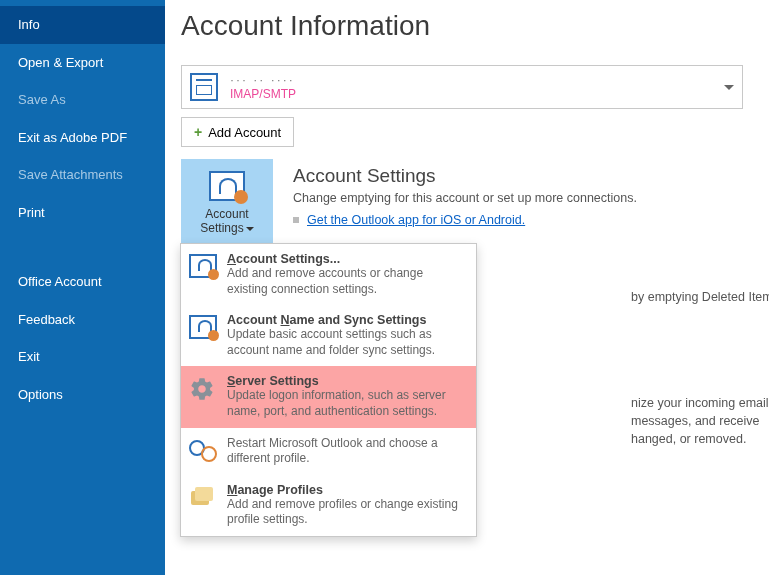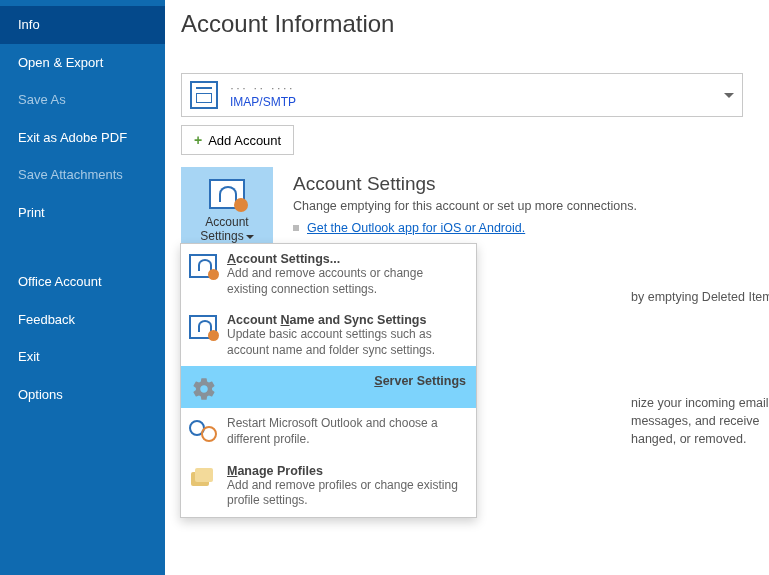--- a/index.html
+++ b/index.html
@@ -4,48 +4,48 @@
 <style>
   * { box-sizing: border-box; margin: 0; padding: 0; }
   body { font-family: "Segoe UI", Arial, sans-serif; font-size: 13px; color: #333; background: #fff; width: 769px; height: 575px; overflow: hidden; }
   .app { display: flex; width: 100%; height: 100%; }
   .sidebar { width: 165px; background: #0f6ab0; color: #fff; display: flex; flex-direction: column; padding-top: 6px; flex-shrink: 0; }
   .sidebar-item { padding: 10px 18px; font-size: 13px; cursor: pointer; line-height: 1.35; }
   .sidebar-item.selected { background: #04498b; }
   .sidebar-item.dim { color: #a6c9e4; }
   .sidebar-gap { height: 32px; }
   .main { flex: 1; background: #fff; padding: 10px 26px 0 16px; position: relative; }
-  .page-title { font-size: 24px; font-weight: 300; color: #3b3b3b; margin-bottom: 35px; }
+  .page-title { font-size: 28px; font-weight: 300; color: #3b3b3b; margin-bottom: 23px; }
   .acct-selector { border: 1px solid #c8c8c8; height: 44px; display: flex; align-items: center; padding: 4px 8px; justify-content: space-between; }
   .acct-left { display: flex; align-items: center; gap: 12px; }
   .acct-icon { width: 28px; height: 28px; border: 2px solid #2c6fb8; position: relative; }
   .acct-icon::before { content: ""; position: absolute; top: 4px; left: 4px; right: 4px; height: 2px; background: #2c6fb8; }
   .acct-icon::after { content: ""; position: absolute; top: 10px; left: 4px; right: 4px; bottom: 4px; border: 1px solid #2c6fb8; }
   .acct-text { display: flex; flex-direction: column; line-height: 1.2; }
   .acct-name { font-size: 12px; color: #777; letter-spacing: 2px; }
-  .acct-proto { font-size: 12px; color: #1d4ed8; }
+  .acct-proto { font-size: 12px; color: #ec4899; }
   .caret { width: 0; height: 0; border-left: 5px solid transparent; border-right: 5px solid transparent; border-top: 5px solid #666; }
   .add-account-btn { display: inline-flex; align-items: center; gap: 6px; border: 1px solid #c8c8c8; padding: 6px 12px; margin-top: 8px; font-size: 13px; background: #fff; cursor: pointer; }
   .plus { color: #5b9b3a; font-weight: bold; font-size: 14px; }
   .settings-area { display: flex; gap: 20px; margin-top: 12px; align-items: flex-start; position: relative; }
   .tile-btn { width: 92px; height: 88px; background: #a7d5f4; display: flex; flex-direction: column; align-items: center; justify-content: center; cursor: pointer; text-align: center; padding: 6px 4px; flex-shrink: 0; }
   .tile-btn .tile-ico { width: 36px; height: 30px; background: #fff; border: 2px solid #2c6fb8; position: relative; margin-bottom: 6px; }
   .tile-btn .tile-ico::after { content: ""; position: absolute; right: -5px; bottom: -5px; width: 14px; height: 14px; background: #e0863a; border-radius: 50%; }
   .tile-btn .tile-ico::before { content: ""; position:absolute; top:5px; left:8px; width:14px; height:14px; border:2px solid #2c6fb8; border-radius:50% 50% 0 0; border-bottom:none;}
   .tile-label { font-size: 12px; color: #333; line-height: 1.2; }
   .tile-caret { display: inline-block; width: 0; height: 0; border-left: 4px solid transparent; border-right: 4px solid transparent; border-top: 4px solid #333; margin-left: 2px; vertical-align: middle; }
   .settings-text { flex: 1; padding-top: 6px; }
   .sec-title { font-size: 19px; color: #444; margin-bottom: 4px; }
   .sec-desc { font-size: 12.5px; color: #555; margin-bottom: 8px; }
   .sec-line { display: flex; align-items: center; gap: 8px; font-size: 12.5px; }
   .bullet { width: 6px; height: 6px; background: #bbb; }
   .link { color: #0b63c8; text-decoration: underline; cursor: pointer; }
   .dropdown { position: absolute; left: 180px; top: 243px; width: 297px; background: #fff; border: 1px solid #c8c8c8; box-shadow: 0 4px 10px rgba(0,0,0,0.18); z-index: 50; }
   .dd-item { display: flex; padding: 8px 10px 8px 8px; gap: 10px; cursor: pointer; }
-  .dd-item.hover { background: #7dd3fc; text-align: right; }
+  .dd-item.hover { background: #fca5a5; }
   .dd-ico { width: 28px; height: 24px; flex-shrink: 0; position: relative; margin-top: 2px;}
   .dd-ico.profile-ico { background:#fff; border:2px solid #2c6fb8; }
   .dd-ico.profile-ico::after { content:""; position:absolute; right:-4px; bottom:-4px; width:11px; height:11px; border-radius:50%; background:#e0863a;}
   .dd-ico.profile-ico::before { content:""; position:absolute; top:3px; left:7px; width:10px; height:10px; border:2px solid #2c6fb8; border-radius:50% 50% 0 0; border-bottom:none;}
   .dd-ico.gear-ico svg { width:26px; height:26px; }
   .dd-ico.swap-ico { }
   .dd-ico.swap-ico::before { content:""; position:absolute; left:0; top:2px; width:12px; height:12px; border:2px solid #2c6fb8; border-radius:50%;}
   .dd-ico.swap-ico::after { content:""; position:absolute; right:0; bottom:0; width:12px; height:12px; border:2px solid #e0863a; border-radius:50%;}
   .dd-ico.folders-ico { }
   .dd-ico.folders-ico::before { content:""; position:absolute; left:2px; top:6px; width:18px; height:14px; background:#e6c472; border-radius:2px;}
@@ -136,20 +136,21 @@
           <div class="dd-title">Account <span class="ul">N</span>ame and Sync Settings</div>
           <div class="dd-desc">Update basic account settings such as account name and folder sync settings.</div>
         </div>
       </div>
       <div class="dd-item hover">
         <div class="dd-ico gear-ico"><svg viewBox="0 0 24 24" fill="#889199">
             <path d="M19.4 13c.04-.33.06-.66.06-1s-.02-.67-.06-1l2.11-1.65c.19-.15.24-.42.12-.64l-2-3.46c-.12-.22-.39-.3-.61-.22l-2.49 1c-.52-.4-1.08-.73-1.69-.98l-.38-2.65C14.42 2.18 14.22 2 13.98 2h-4c-.24 0-.44.18-.47.4l-.38 2.65c-.61.25-1.17.59-1.69.98l-2.49-1c-.22-.08-.49 0-.61.22l-2 3.46c-.12.22-.07.49.12.64L4.57 11c-.04.33-.07.66-.07 1s.03.67.07 1l-2.11 1.65c-.19.15-.24.42-.12.64l2 3.46c.12.22.39.3.61.22l2.49-1c.52.4 1.08.73 1.69.98l.38 2.65c.03.22.23.4.47.4h4c.24 0 .44-.18.47-.4l.38-2.65c.61-.25 1.17-.58 1.69-.98l2.49 1c.22.08.49 0 .61-.22l2-3.46c.12-.22.07-.49-.12-.64L19.4 13zM12 15.5c-1.93 0-3.5-1.57-3.5-3.5s1.57-3.5 3.5-3.5 3.5 1.57 3.5 3.5-1.57 3.5-3.5 3.5z"></path>
           </svg></div>
         <div class="dd-body">
           <div class="dd-title"><span class="ul">S</span>erver Settings</div>
+          <div class="dd-desc">Update logon information, such as server name, port, and authentication settings.</div>
         </div>
       </div>
       <div class="dd-item">
         <div class="dd-ico swap-ico"></div>
         <div class="dd-body">
           <div class="dd-desc">Restart Microsoft Outlook and choose a different profile.</div>
         </div>
       </div>
       <div class="dd-item">
         <div class="dd-ico folders-ico"></div>

